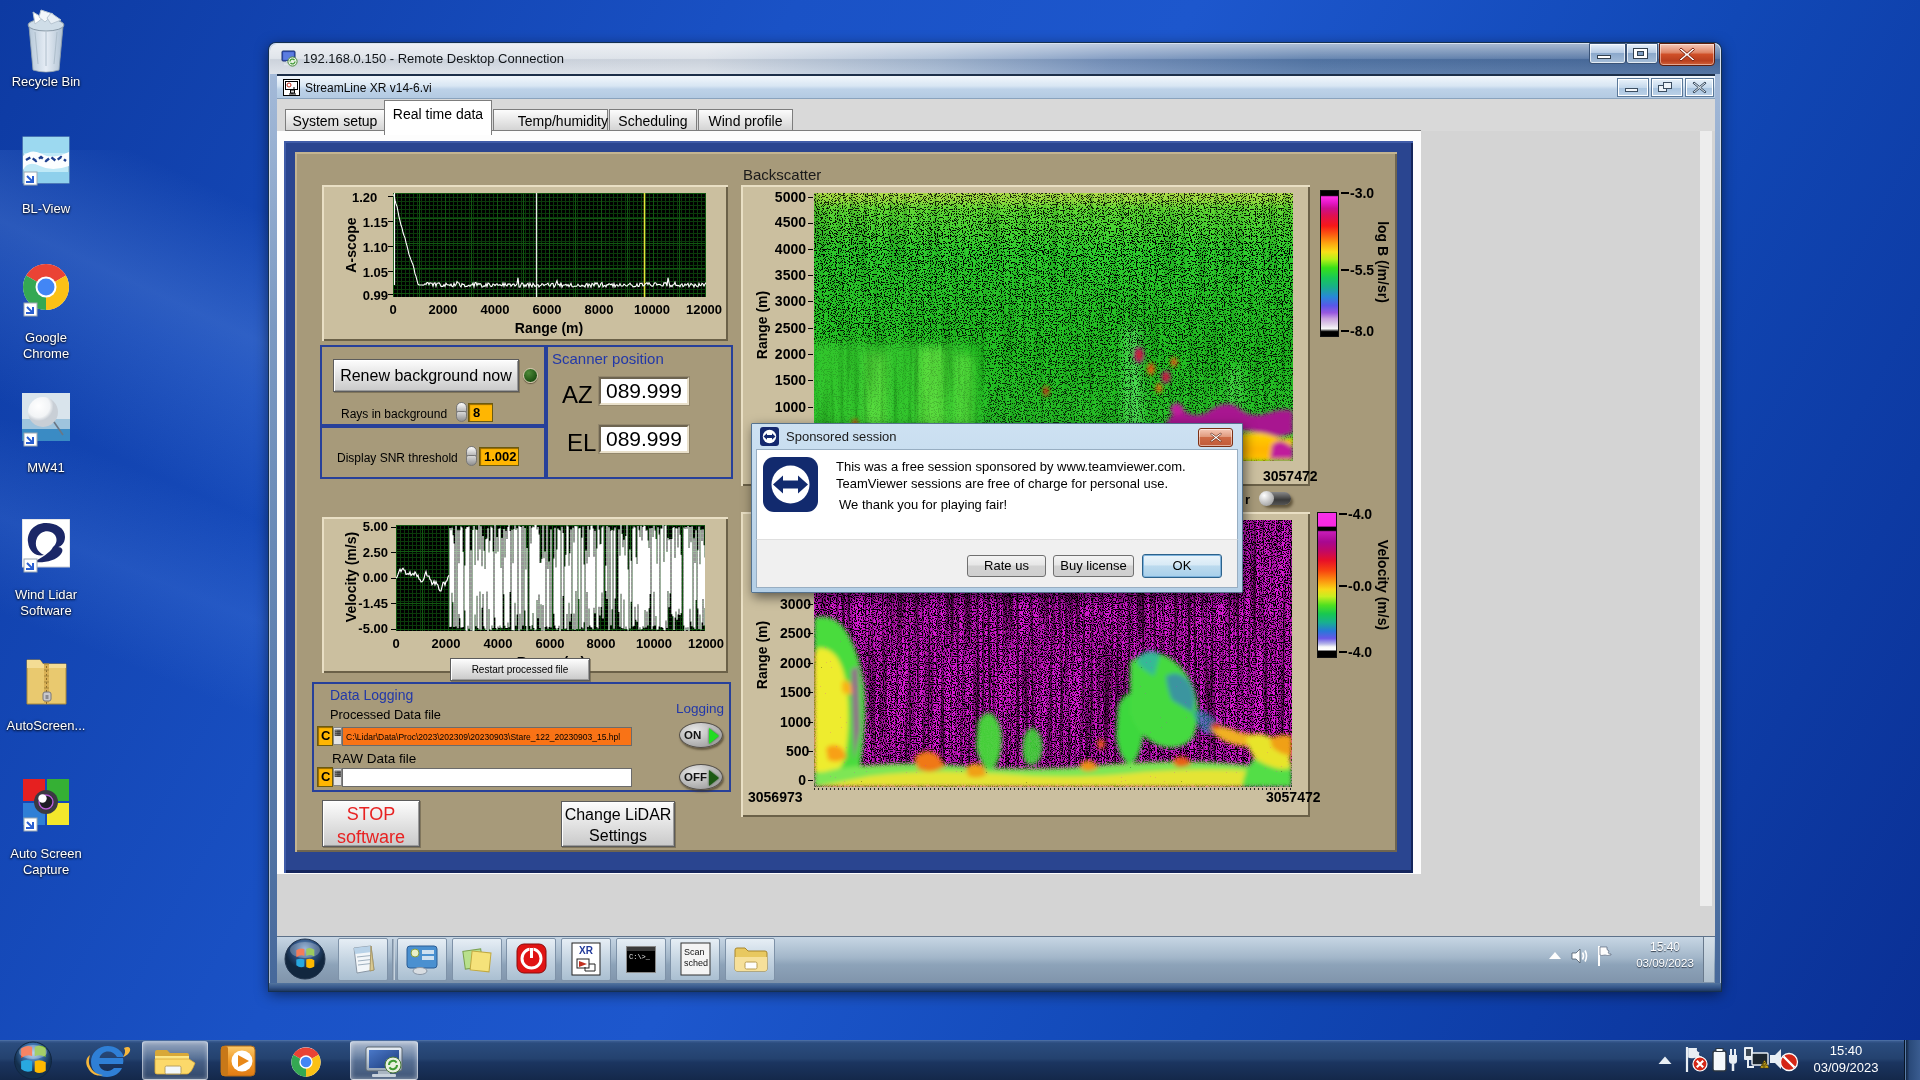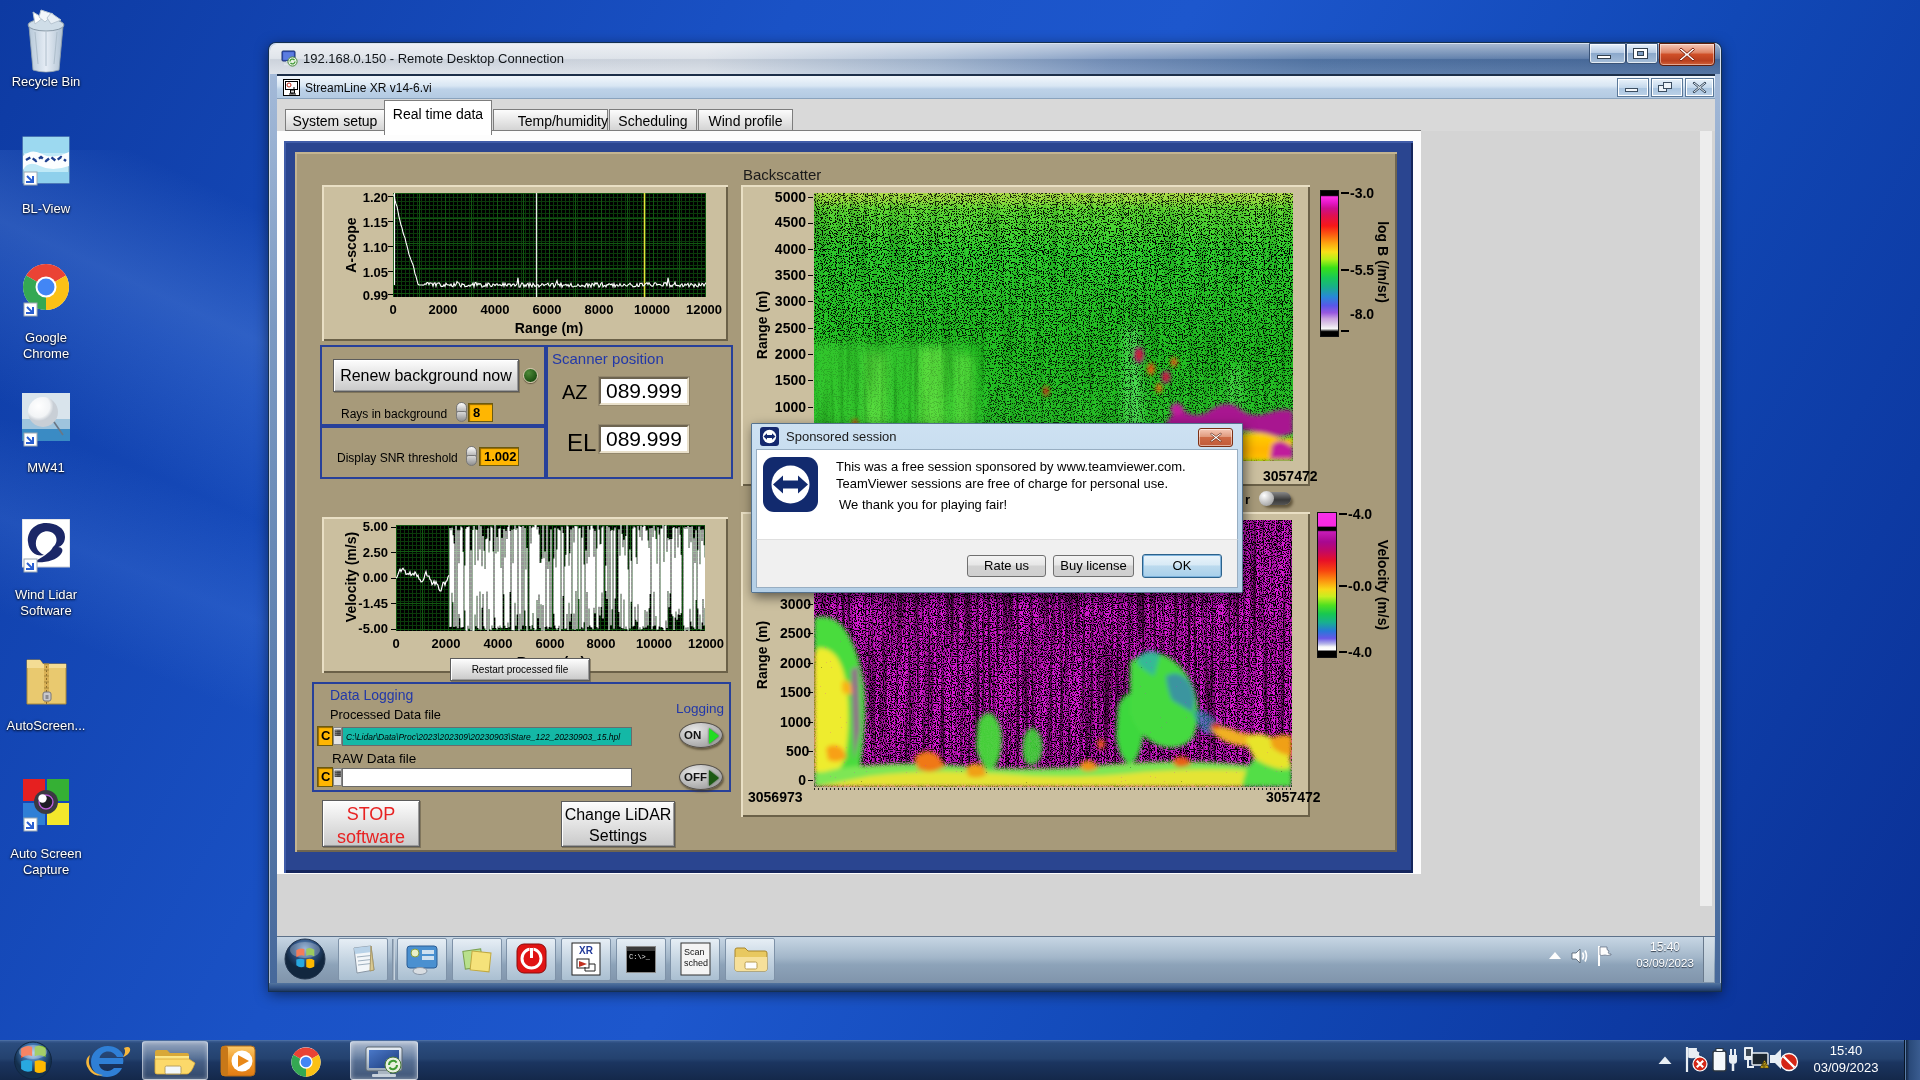--- a/index.html
+++ b/index.html
@@ -315,21 +315,21 @@
       <path d="M0,25.5H313"></path>
       <path d="M0,50.5H313"></path>
       <path d="M0,75.5H313"></path>
       <path d="M0,100.5H313"></path>
  </g>
  <path d="M143.5,0V104" stroke="#e8e8e8" stroke-width="1.3"></path>
  <path d="M251.5,0V104" stroke="#e6e43a" stroke-width="1.5"></path>
  <path d="M0,2 L1,2 L2,7.4 L3,11.0 L4,13.3 L5,18.5 L6,23.8 L7,27.9 L8,32.3 L9,34.8 L10,39.5 L11,42.5 L12,44.8 L13,49.6 L14,52.9 L15,57.2 L16,61.4 L17,64.1 L18,66.9 L19,69.5 L20,71.8 L21,75.6 L22,80.9 L23,83.4 L24,87.3 L25,91.1 L26,92 L27,92 L28,92 L29,92 L30,92.1 L31,91.8 L32,90.7 L33,91.6 L34,89.6 L35,89.5 L36,91.7 L37,89.8 L38,90.3 L39,90.2 L40,93.1 L41,90.2 L42,89.7 L43,93.3 L44,90.2 L45,90.2 L46,89.7 L47,91.1 L48,93.3 L49,93.2 L50,93.3 L51,91.6 L52,93.3 L53,90.1 L54,91.5 L55,92.0 L56,91.8 L57,92.6 L58,91.1 L59,93.3 L60,93.8 L61,90.2 L62,92.9 L63,91.6 L64,88.5 L65,89.7 L66,89.9 L67,92.8 L68,93.9 L69,90.7 L70,91.5 L71,91.4 L72,93.7 L73,93.3 L74,93.5 L75,92.8 L76,92.2 L77,93.3 L78,91.8 L79,92.1 L80,90.1 L81,93.8 L82,89.8 L83,89.5 L84,92.5 L85,90.2 L86,91.5 L87,90.5 L88,91.3 L89,94.0 L90,93.8 L91,92.7 L92,93.4 L93,90.7 L94,93.5 L95,90.0 L96,90.5 L97,92.3 L98,93.6 L99,93.2 L100,90.9 L101,91.4 L102,92.7 L103,91.4 L104,90.8 L105,92.3 L106,91.9 L107,91.6 L108,92.6 L109,92.9 L110,90.0 L111,93.2 L112,90.2 L113,92.3 L114,93.0 L115,90.9 L116,91.1 L117,90.9 L118,93.3 L119,92.0 L120,91.1 L121,91.0 L122,93.1 L123,92.1 L124,90.7 L125,84.7 L126,94.1 L127,94.2 L128,91.5 L129,89.8 L130,90.9 L131,93.8 L132,91.9 L133,93.3 L134,91.1 L135,90.3 L136,93.9 L137,90.2 L138,92.4 L139,94.0 L140,90.3 L141,91.9 L142,93.5 L143,92.8 L144,92.0 L145,91.6 L146,93.9 L147,92.7 L148,92.3 L149,90.6 L150,91.1 L151,92.7 L152,91.8 L153,91.6 L154,90.9 L155,90.2 L156,92.6 L157,93.2 L158,91.2 L159,90.3 L160,90.5 L161,94.2 L162,92.9 L163,90.1 L164,87.8 L165,91.7 L166,91.2 L167,93.2 L168,89.5 L169,94.1 L170,92.3 L171,92.0 L172,92.0 L173,91.2 L174,92.8 L175,91.6 L176,93.6 L177,92.1 L178,90.4 L179,93.6 L180,93.9 L181,93.5 L182,93.0 L183,93.4 L184,92.9 L185,91.3 L186,92.7 L187,93.4 L188,93.2 L189,92.1 L190,93.1 L191,92.8 L192,94.0 L193,91.2 L194,90.4 L195,93.9 L196,91.0 L197,92.0 L198,94.2 L199,90.4 L200,91.1 L201,92.8 L202,89.6 L203,91.0 L204,89.8 L205,91.5 L206,94.1 L207,92.9 L208,90.3 L209,89.5 L210,93.8 L211,92.8 L212,92.4 L213,93.8 L214,91.6 L215,91.9 L216,90.8 L217,91.3 L218,91.8 L219,90.8 L220,93.7 L221,90.6 L222,93.8 L223,92.1 L224,91.6 L225,93.2 L226,92.9 L227,90.6 L228,92.9 L229,93.2 L230,92.8 L231,91.0 L232,91.9 L233,92.7 L234,93.1 L235,91.9 L236,91.3 L237,90.1 L238,91.8 L239,92.3 L240,93.8 L241,93.5 L242,93.6 L243,93.2 L244,90.7 L245,93.4 L246,93.4 L247,90.2 L248,90.5 L249,90.2 L250,92.9 L251,92.7 L252,91.1 L253,90.6 L254,89.6 L255,91.6 L256,89.6 L257,91.5 L258,92.5 L259,93.1 L260,93.2 L261,90.9 L262,89.6 L263,90.1 L264,92.2 L265,91.4 L266,91.5 L267,91.4 L268,92.4 L269,92.9 L270,93.0 L271,89.8 L272,90.1 L273,89.6 L274,93.3 L275,84.7 L276,89.6 L277,93.7 L278,92.4 L279,93.7 L280,91.7 L281,91.5 L282,89.1 L283,92.6 L284,92.3 L285,92.8 L286,92.5 L287,93.8 L288,91.5 L289,90.8 L290,93.7 L291,93.0 L292,91.1 L293,92.3 L294,91.4 L295,90.4 L296,93.7 L297,92.3 L298,90.4 L299,91.4 L300,91.9 L301,93.9 L302,91.1 L303,92.4 L304,93.6 L305,93.8 L306,90.3 L307,92.4 L308,92.6 L309,90.3 L310,90.8 L311,93.0 L312,91.0 L313,89.7" fill="none" stroke="#fff" stroke-width="1.1"></path>
  <path d="M1.5,0 V92" stroke="#fff" stroke-width="1.2"></path>
 </svg>
-<div class="axl" style="left:352px;top:191px;width:36px;text-align:right">1.20</div>
+<div class="axl" style="left:352px;top:191px;width:36px;">1.20</div>
 <div class="axl" style="left:352px;top:216px;width:36px;text-align:right">1.15</div>
 <div class="axl" style="left:352px;top:241px;width:36px;text-align:right">1.10</div>
 <div class="axl" style="left:352px;top:266px;width:36px;text-align:right">1.05</div>
 <div class="axl" style="left:352px;top:289px;width:36px;text-align:right">0.99</div>
 <div class="abs" style="left:388px;top:196px;width:5px;height:1px;background:#000"></div>
 <div class="abs" style="left:388px;top:221px;width:5px;height:1px;background:#000"></div>
 <div class="abs" style="left:388px;top:246px;width:5px;height:1px;background:#000"></div>
 <div class="abs" style="left:388px;top:271px;width:5px;height:1px;background:#000"></div>
 <div class="abs" style="left:388px;top:294px;width:5px;height:1px;background:#000"></div>
 <div class="axl" style="left:386px;top:303px;width:14px;text-align:center">0</div>
@@ -499,33 +499,33 @@
 <div class="abs" style="left:546px;top:345px;width:187px;height:134px;border:2px solid #27409a"></div>
 <div class="tanbtn" style="left:333px;top:359px;width:186px;height:33px;font-size:16px;line-height:31px">Renew background now</div>
 <div class="abs" style="left:523px;top:368px;width:15px;height:15px;border-radius:50%;background:radial-gradient(circle at 35% 30%,#4e8a38,#1e5214 70%);border:1px solid #d8cdb2;box-shadow:0 1px 1px rgba(60,50,30,.6)"></div>
 <div class="abs b" style="left:341px;top:407px;font-size:12px">Rays in background</div>
 <div class="spin" style="left:456px;top:402px"></div>
 <div class="ofield" style="left:468px;top:403px;width:25px;height:19px">8</div>
 <div class="abs b" style="left:337px;top:451px;font-size:12px">Display SNR threshold</div>
 <div class="spin" style="left:466px;top:446px"></div>
 <div class="ofield" style="left:479px;top:447px;width:40px;height:19px">1.002</div>
 <div class="abs b blue" style="left:552px;top:350px;font-size:15px">Scanner position</div>
-<div class="abs" style="left:562px;top:381px;font-size:20px;color:#000">AZ</div>
+<div class="abs" style="left:562px;top:381px;font-size:24px;color:#000">AZ</div>
 <div class="wfield" style="left:599px;top:377px;width:90px;height:28px;font-size:21px;line-height:24px;padding-left:5px">089.999</div>
 <div class="abs" style="left:567px;top:429px;font-size:24px;color:#000">EL</div>
 <div class="wfield" style="left:599px;top:425px;width:90px;height:28px;font-size:21px;line-height:24px;padding-left:5px">089.999</div>
 
 <div class="abs" style="left:312px;top:682px;width:419px;height:110px;border:2px solid #27409a"></div>
 <div class="abs b blue" style="left:330px;top:687px;font-size:14px">Data Logging</div>
 <div class="abs b" style="left:330px;top:707px;font-size:12.8px">Processed Data file</div>
 <div class="tanbtn b" style="left:450px;top:658px;width:140px;height:23px;font-size:10px;line-height:21px;white-space:nowrap">Restart processed file</div>
 <div class="abs b blue" style="left:676px;top:701px;font-size:13.5px">Logging</div>
 <div class="ofield" style="left:317px;top:726px;width:16px;height:20px;padding-left:3px">C</div>
 <div class="abs" style="left:333px;top:727px;width:9px;height:18px;background:#e4e4e4;border:1px solid #888;font-size:8px;text-align:center;line-height:9px">▦</div>
-<div class="abs" style="left:342px;top:727px;width:290px;height:19px;background:#14b8a6;border:1px solid #6b6b6b;font-size:8.5px;line-height:18px;white-space:nowrap;overflow:hidden;padding-left:3px;font-style:italic">C:\Lidar\Data\Proc\2023\202309\20230903\Stare_122_20230903_15.hpl</div>
+<div class="abs" style="left:342px;top:727px;width:290px;height:19px;background:#f97316;border:1px solid #6b6b6b;font-size:8.5px;line-height:18px;white-space:nowrap;overflow:hidden;padding-left:3px;">C:\Lidar\Data\Proc\2023\202309\20230903\Stare_122_20230903_15.hpl</div>
 <div class="ledbtn" style="left:679px;top:722px">
     <span>ON</span>
     <i class="ledtri"></i>
   </div>
 <div class="abs b" style="left:332px;top:751px;font-size:13.5px">RAW Data file</div>
 <div class="ofield" style="left:317px;top:767px;width:16px;height:20px;padding-left:3px">C</div>
 <div class="abs" style="left:333px;top:768px;width:9px;height:18px;background:#e4e4e4;border:1px solid #888;font-size:8px;text-align:center;line-height:9px">▦</div>
 <div class="abs" style="left:342px;top:768px;width:290px;height:19px;background:#fff;border:1px solid #6b6b6b"></div>
 <div class="ledbtn" style="left:679px;top:764px">
     <span>OFF</span>
@@ -632,21 +632,21 @@
 <div class="abs" style="left:808px;top:407px;width:5px;height:1px;background:#000"></div>
 <div class="axl2" style="left:722px;top:318px;width:80px;text-align:center;transform:rotate(-90deg);transform-origin:center">Range (m)</div>
 <div class="axl2" style="left:1263px;top:469px;width:60px">3057472</div>
 
 <div class="abs" style="left:1320px;top:190px;width:19px;height:147px;border:1px solid #111;background:linear-gradient(#000 0%,#000 3%,#ff30e8 4%,#e618c8 8%,#cc0e8e 12%,#e01050 17%,#f81818 24%,#fc5c10 30%,#fca410 36%,#f8e018 42%,#b8f018 47%,#38e018 53%,#18c858 60%,#18b088 66%,#2888d8 73%,#5858e8 79%,#9858e0 84%,#c8a0e0 88%,#e0d0e8 92%,#f8f8f8 95%,#000 97%)"></div>
 <div class="abs" style="left:1341px;top:192px;width:8px;height:2px;background:#000"></div>
 <div class="abs" style="left:1341px;top:269px;width:8px;height:2px;background:#000"></div>
 <div class="abs" style="left:1341px;top:330px;width:8px;height:2px;background:#000"></div>
 <div class="axl2" style="left:1350px;top:186px">-3.0</div>
 <div class="axl2" style="left:1350px;top:263px">-5.5</div>
-<div class="axl2" style="left:1350px;top:307px">-8.0</div>
+<div class="axl2" style="left:1350px;top:324px">-8.0</div>
 <div class="axl2" style="left:1330px;top:255px;width:105px;text-align:center;transform:rotate(90deg);transform-origin:center">log B (/m/sr)</div>
 
 <div class="abs" style="left:741px;top:512px;width:569px;height:305px;background:#cbbf9f;box-shadow:inset 2px 2px 0 #e9dfc4,inset -2px -2px 0 #6b6148"></div>
 <svg class="abs" style="left:814px;top:520px" width="478" height="267" viewBox="0 0 478 267">
  <defs>
   <filter id="spk2" x="0" y="0" width="100%" height="100%">
    <feTurbulence type="fractalNoise" baseFrequency="0.85 0.85" numOctaves="1" seed="23" result="t"></feTurbulence>
    <feColorMatrix in="t" type="matrix" values="0 0 0 0 0 0 0 0 0 0 0 0 0 0 0 3 0 0 0 -1.1" result="a"></feColorMatrix>
    <feComponentTransfer in="a" result="b">
           <feFuncA type="discrete" tableValues="0 1"></feFuncA>

